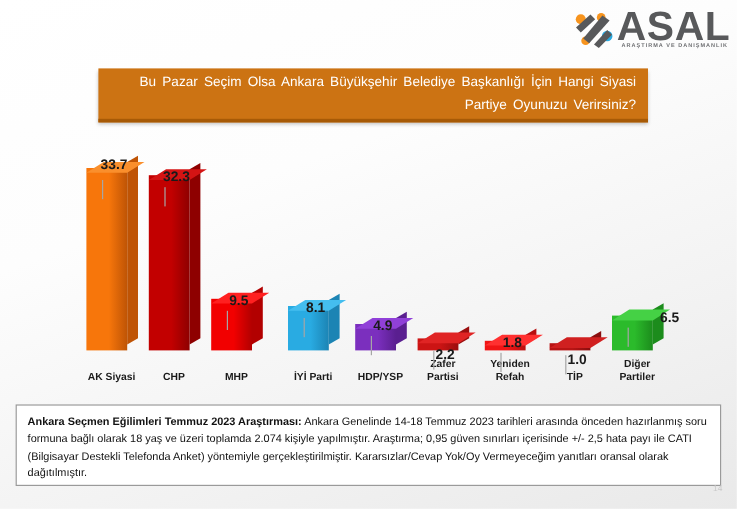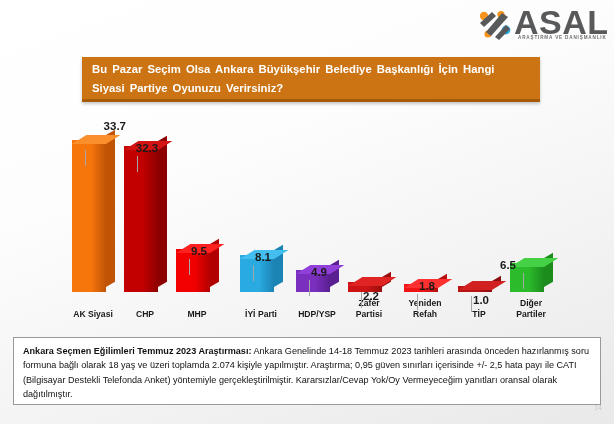--- a/index.html
+++ b/index.html
@@ -56,22 +56,22 @@
     color: #6d6e71;
     white-space: nowrap;
   }
 
   
   .banner {
     position: absolute;
     background: #cc7313;
     border-bottom: 3px solid #a75a06;
     color: #ffffff;
-    font-weight: bold;
-    text-align: left;
+    font-weight: normal;
+    text-align: right;
     box-shadow: 0 2px 3px rgba(0,0,0,0.22);
     box-sizing: border-box;
   }
   #banner-question {
     left: 82px;
     top: 57px;
     width: 458px;
     height: 45px;
     font-size: 11.3px;
     line-height: 19px;
@@ -295,30 +295,30 @@
         <div>Partiler</div>
       </div>
     </div>
 
   <div id="footer-box">
     <b>Ankara Seçmen Eğilimleri Temmuz 2023 Araştırması:</b><span> Ankara Genelinde 14-18 Temmuz 2023 tarihleri arasında önceden hazırlanmış soru formuna bağlı olarak 18 yaş ve üzeri toplamda 2.074 kişiyle yapılmıştır. Araştırma; 0,95 güven sınırları içerisinde +/- 2,5 hata payı ile CATI (Bilgisayar Destekli Telefonda Anket) yöntemiyle gerçekleştirilmiştir. Kararsızlar/Cevap Yok/Oy Vermeyeceğim yanıtları oransal olarak dağıtılmıştır.</span>
   </div>
 
   <div id="page-num">14</div>
 <div class="leader" style="left: 85px; top: 150px; height: 16px; position: absolute;"></div>
-    <div class="val-label" style="left: 64px; top: 120px; width: 62px; text-align: right;">33.7</div>
+    <div class="val-label" style="left: 64px; top: 132px; width: 62px; text-align: center;">33.7</div>
     <div class="leader" style="left: 137px; top: 156.315px; height: 16px; position: absolute;"></div>
     <div class="val-label" style="left: 116px; top: 142.315px; width: 62px; text-align: center;">32.3</div>
     <div class="leader" style="left: 189px; top: 259.151px; height: 16px; position: absolute;"></div>
     <div class="val-label" style="left: 173px; top: 245.151px; width: 52px; text-align: center;">9.5</div>
     <div class="leader" style="left: 253px; top: 265.466px; height: 16px; position: absolute;"></div>
     <div class="val-label" style="left: 234px; top: 251.466px; width: 58px; text-align: center;">8.1</div>
     <div class="leader" style="left: 309px; top: 279.899px; height: 16px; position: absolute;"></div>
     <div class="val-label" style="left: 288px; top: 265.899px; width: 62px; text-align: center;">4.9</div>
     <div class="leader" style="left: 361px; top: 292.077px; height: 16px; position: absolute;"></div>
     <div class="val-label" style="left: 340px; top: 278.077px; width: 62px; text-align: center; margin-top: 12px;">2.2</div>
     <div class="leader" style="left: 417px; top: 293.881px; height: 16px; position: absolute;"></div>
     <div class="val-label" style="left: 394px; top: 279.881px; width: 66px; text-align: center;">1.8</div>
     <div class="leader" style="left: 471px; top: 296px; height: 16px; position: absolute;"></div>
     <div class="val-label" style="left: 455px; top: 282px; width: 52px; text-align: center; margin-top: 12px;">1.0</div>
     <div class="leader" style="left: 523px; top: 272.682px; height: 16px; position: absolute;"></div>
-    <div class="val-label" style="left: 500px; top: 258.682px; width: 66px; text-align: left;">6.5</div>
+    <div class="val-label" style="left: 500px; top: 258.682px; width: 66px; text-align: right;">6.5</div>
   </div>
 
 </body></html>

